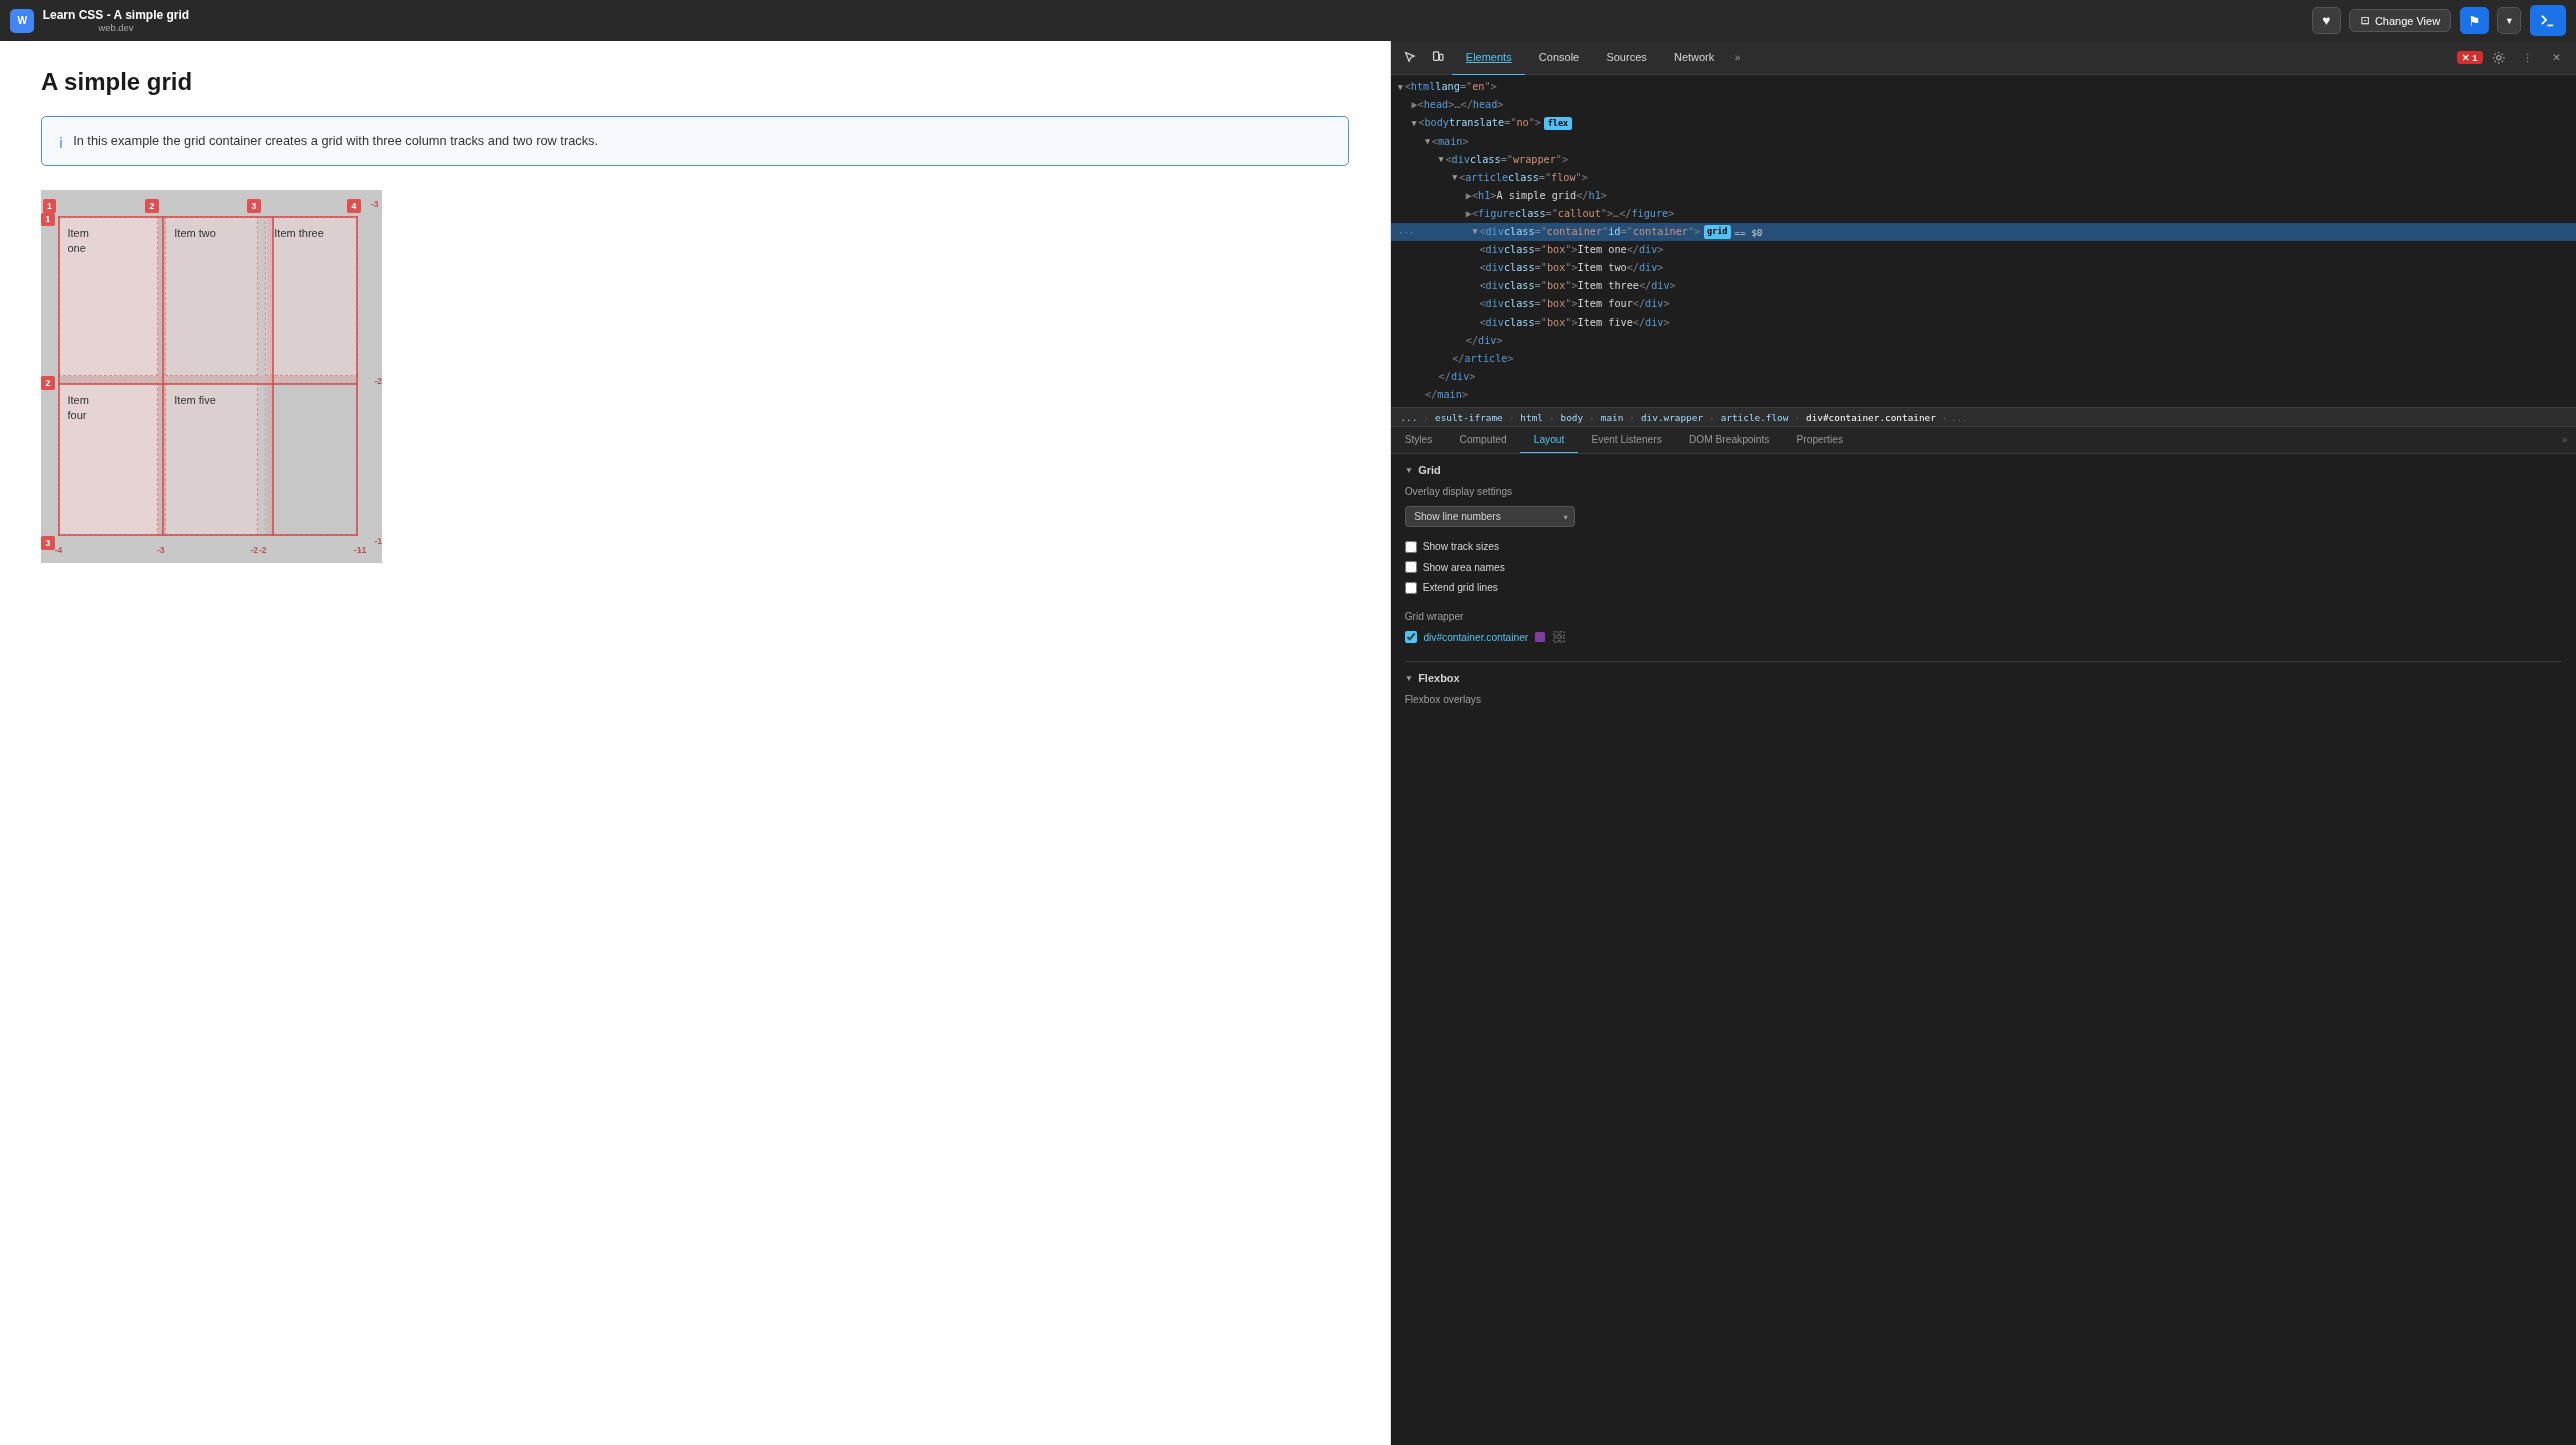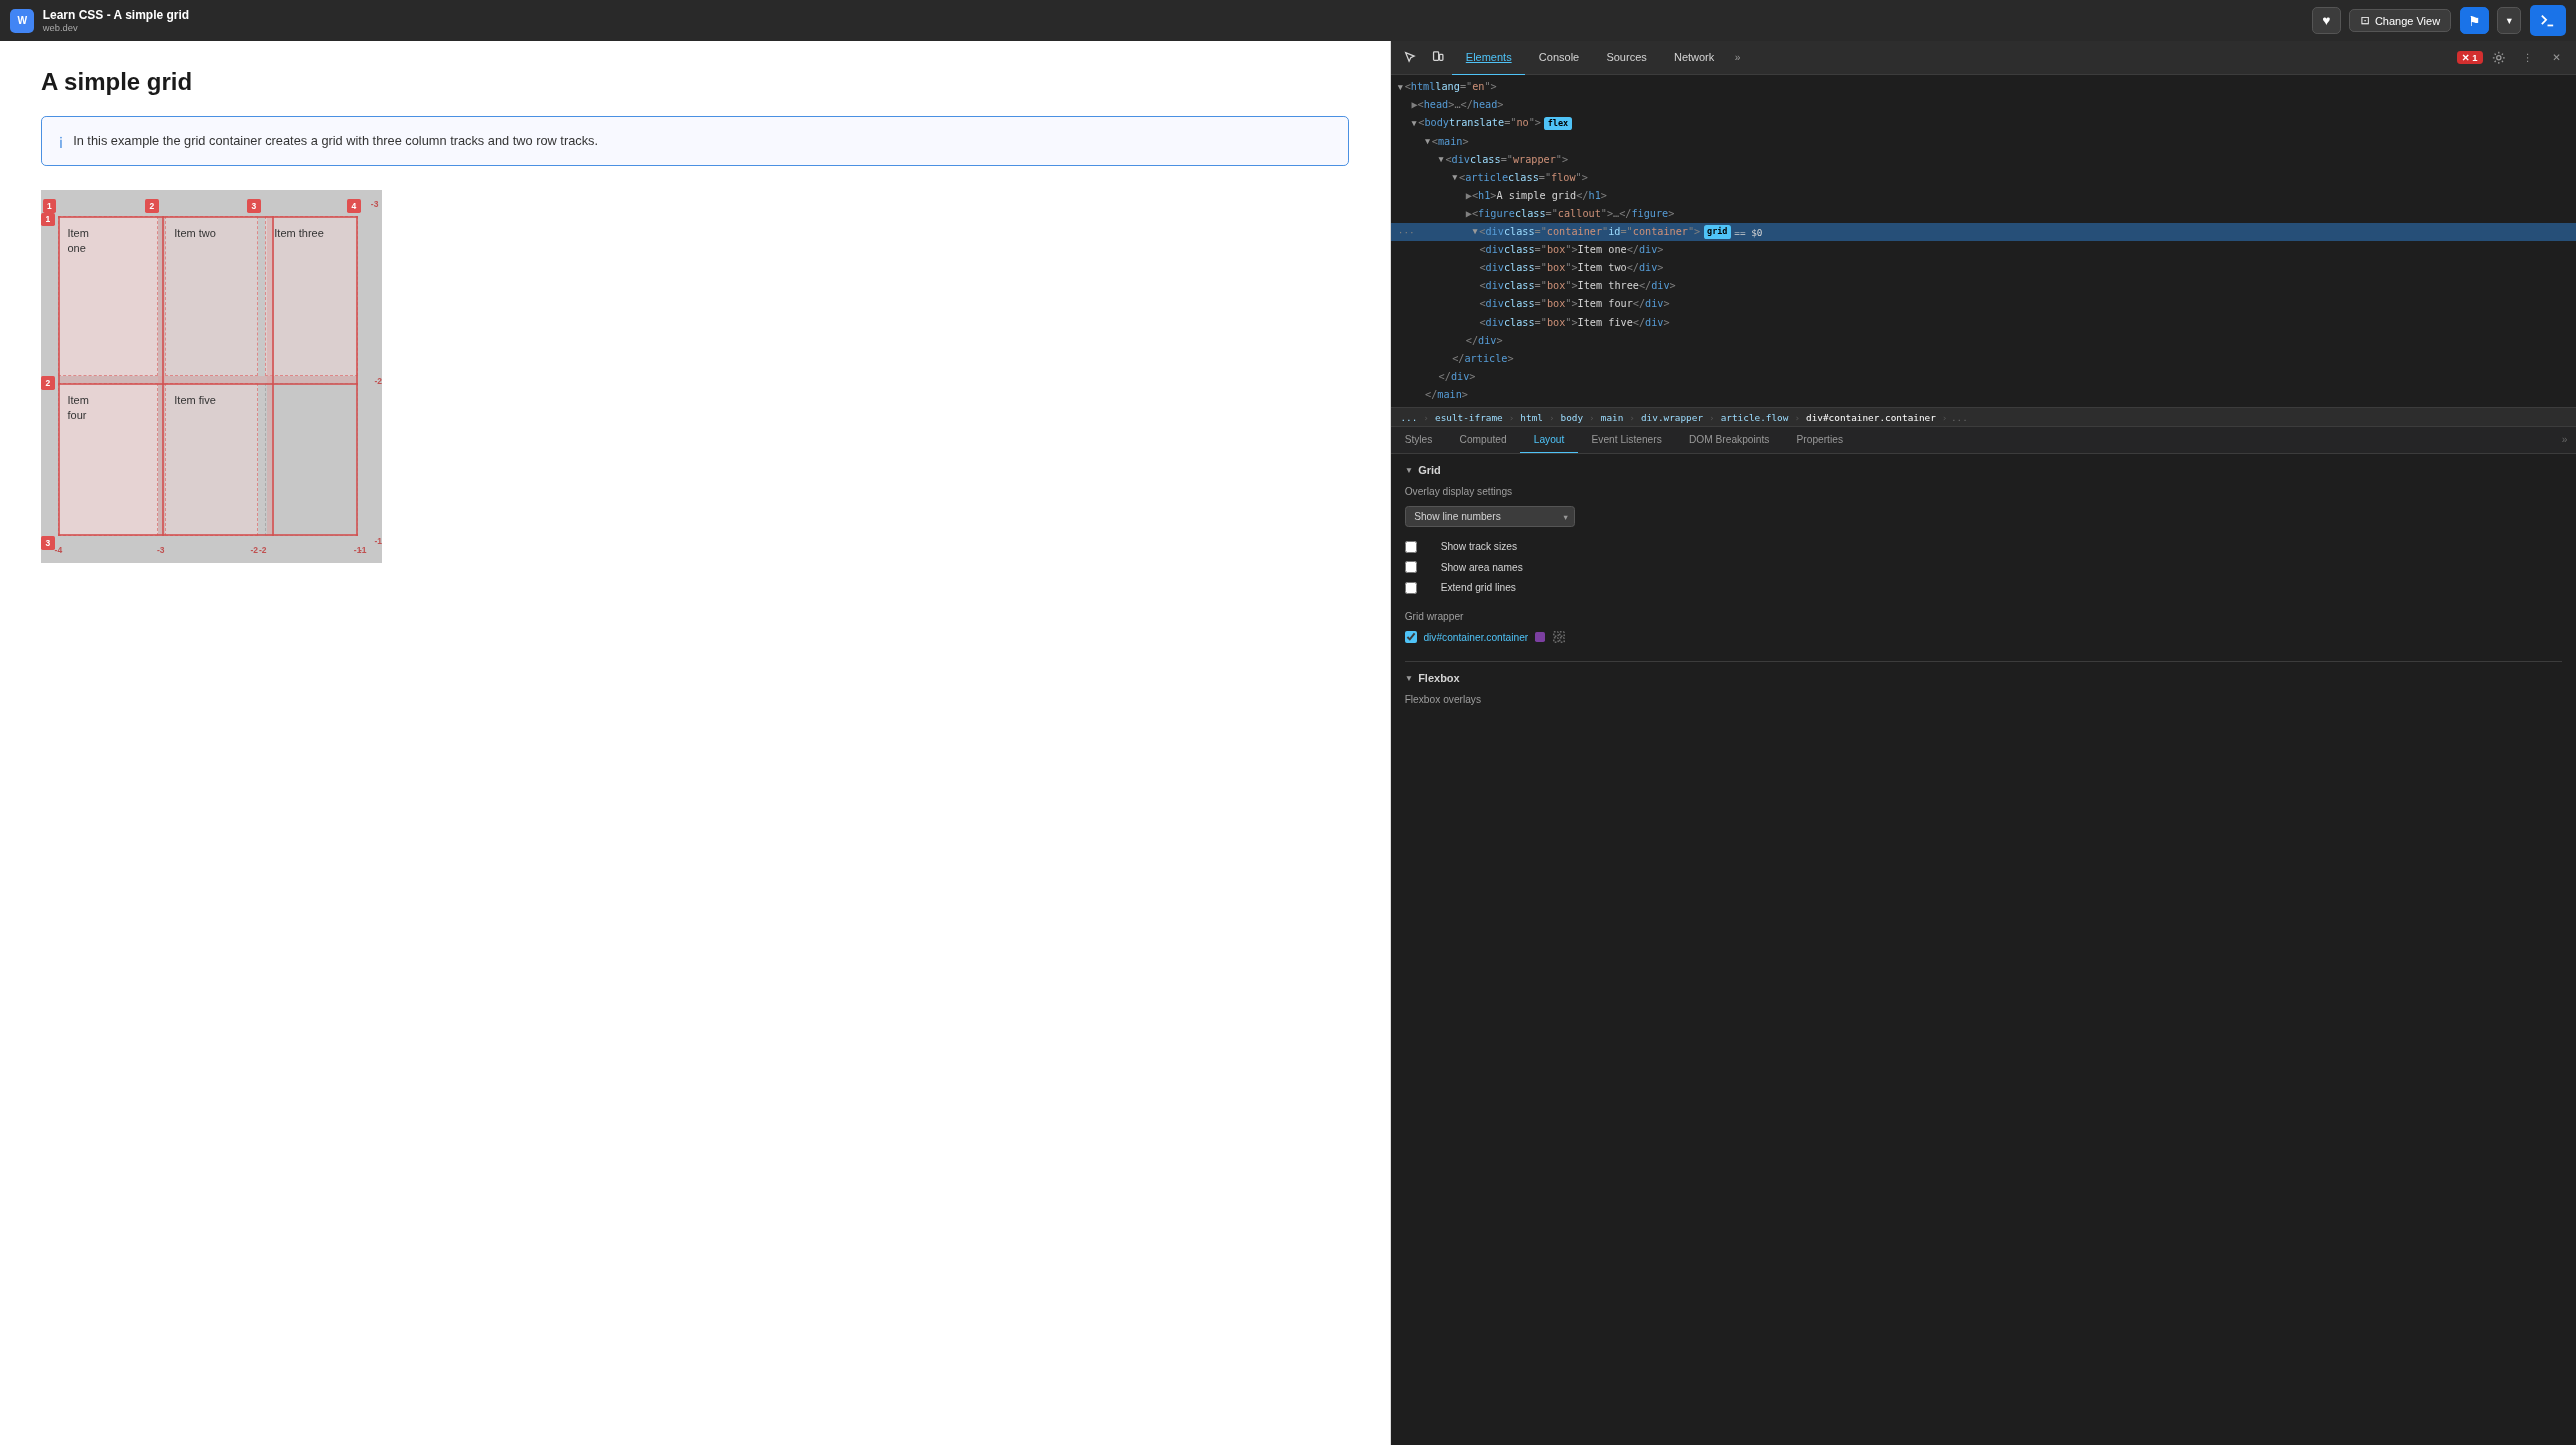--- a/index.html
+++ b/index.html
@@ -4,21 +4,21 @@
   <style>
     * { box-sizing: border-box; margin: 0; padding: 0; }
     body { font-family: -apple-system, BlinkMacSystemFont, 'Segoe UI', sans-serif; background: #fff; display: flex; flex-direction: column; height: 100vh; overflow: hidden; }
 
     
     .topbar {
       display: flex; align-items: center; background: #292929; color: #fff;
       height: 41px; padding: 0 10.2px; gap: 8.5px; flex-shrink: 0;
     }
     .topbar-logo { width: 24px; height: 24px; background: #4285f4; border-radius: 5.1px; display: flex; align-items: center; justify-content: center; font-weight: bold; font-size: 10.2px; color: #fff; flex-shrink: 0; }
-    .topbar-title { display: flex; flex-direction: column; }
+    .topbar-title { display: flex; flex-direction: column; text-align: center; }
     .topbar-title-main { font-size: 12px; font-weight: 600; color: #fff; }
     .topbar-title-sub { font-size: 9.4px; color: #aaa; }
     .topbar-spacer { flex: 1; }
     .topbar-btn { background: #3c3c3c; border: 0.9px solid #555; border-radius: 5.1px; color: #fff; padding: 4.3px 10.2px; font-size: 11px; cursor: pointer; display: flex; align-items: center; gap: 5.1px; }
     .topbar-icon-btn { background: #3c3c3c; border: 0.9px solid #555; border-radius: 5.1px; color: #fff; width: 29px; height: 27px; display: flex; align-items: center; justify-content: center; cursor: pointer; font-size: 13.6px; }
     .topbar-icon-btn.blue { background: #1a73e8; border-color: #1a73e8; }
     .topbar-dropdown-btn { background: #3c3c3c; border: 0.9px solid #555; border-radius: 5.1px; color: #fff; width: 24px; height: 27px; display: flex; align-items: center; justify-content: center; cursor: pointer; font-size: 10.2px; }
     .topbar-terminal { background: #1a73e8; border-radius: 5.1px; width: 36px; height: 31px; display: flex; align-items: center; justify-content: center; cursor: pointer; }
     .topbar-terminal svg { width: 17px; height: 17px; }
 
@@ -95,21 +95,21 @@
     .section-arrow { color: #999; font-size: 8.5px; }
     .section-title { color: #d4d4d4; }
 
     
     .subsection-title { color: #9e9e9e; font-size: 10.2px; margin-bottom: 8.5px; }
 
     .select-wrapper { position: relative; display: inline-block; margin-bottom: 13.6px; }
     .select-wrapper select { background: #3c3c3c; border: 0.9px solid #555; color: #d4d4d4; padding: 4.3px 24px 4.3px 8.5px; font-size: 10.2px; border-radius: 3.4px; cursor: pointer; appearance: none; -webkit-appearance: none; outline: none; width: 170px; }
     .select-arrow { position: absolute; right: 6.8px; top: 50%; transform: translateY(-50%); color: #999; pointer-events: none; font-size: 8.5px; }
 
-    .checkbox-row { display: flex; align-items: center; gap: 24px; margin-bottom: 8.5px; color: #d4d4d4; font-size: 10.2px; }
+    .checkbox-row { display: flex; align-items: center; gap: 6px; margin-bottom: 8.5px; color: #d4d4d4; font-size: 10.2px; }
     .checkbox-row input[type="checkbox"] { width: 12px; height: 12px; accent-color: #4fc3f7; cursor: pointer; flex-shrink: 0; }
 
     
     .overlay-section { margin-top: 17px; }
     .overlay-item { display: flex; align-items: center; gap: 6.8px; margin-bottom: 6.8px; font-size: 10.2px; }
     .overlay-item input[type="checkbox"] { width: 12px; height: 12px; accent-color: #4fc3f7; cursor: pointer; flex-shrink: 0; }
     .overlay-label { color: #4fc3f7; cursor: pointer; }
     .overlay-color { width: 10.2px; height: 10.2px; border-radius: 1.7px; flex-shrink: 0; }
     .overlay-grid-icon { width: 13.6px; height: 13.6px; display: flex; align-items: center; justify-content: center; }
 

